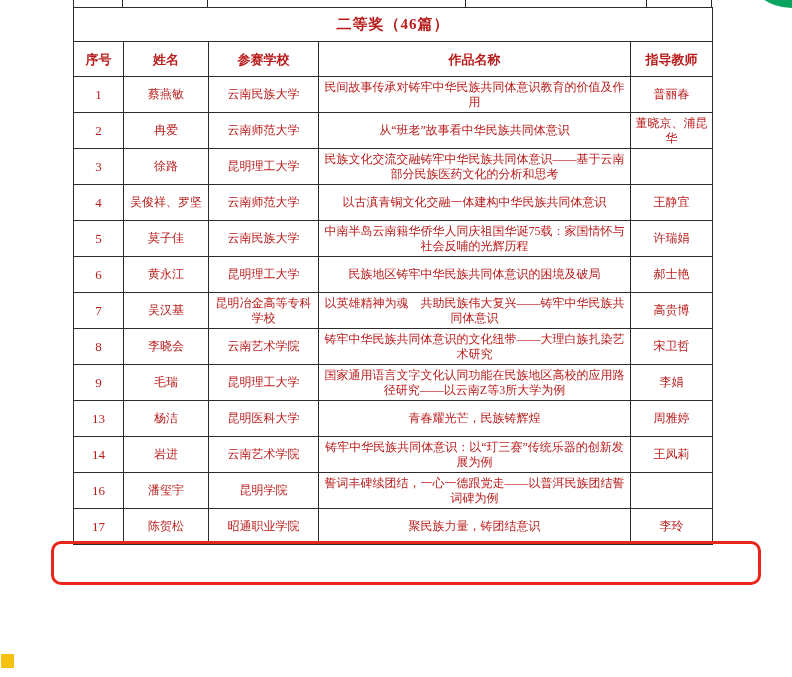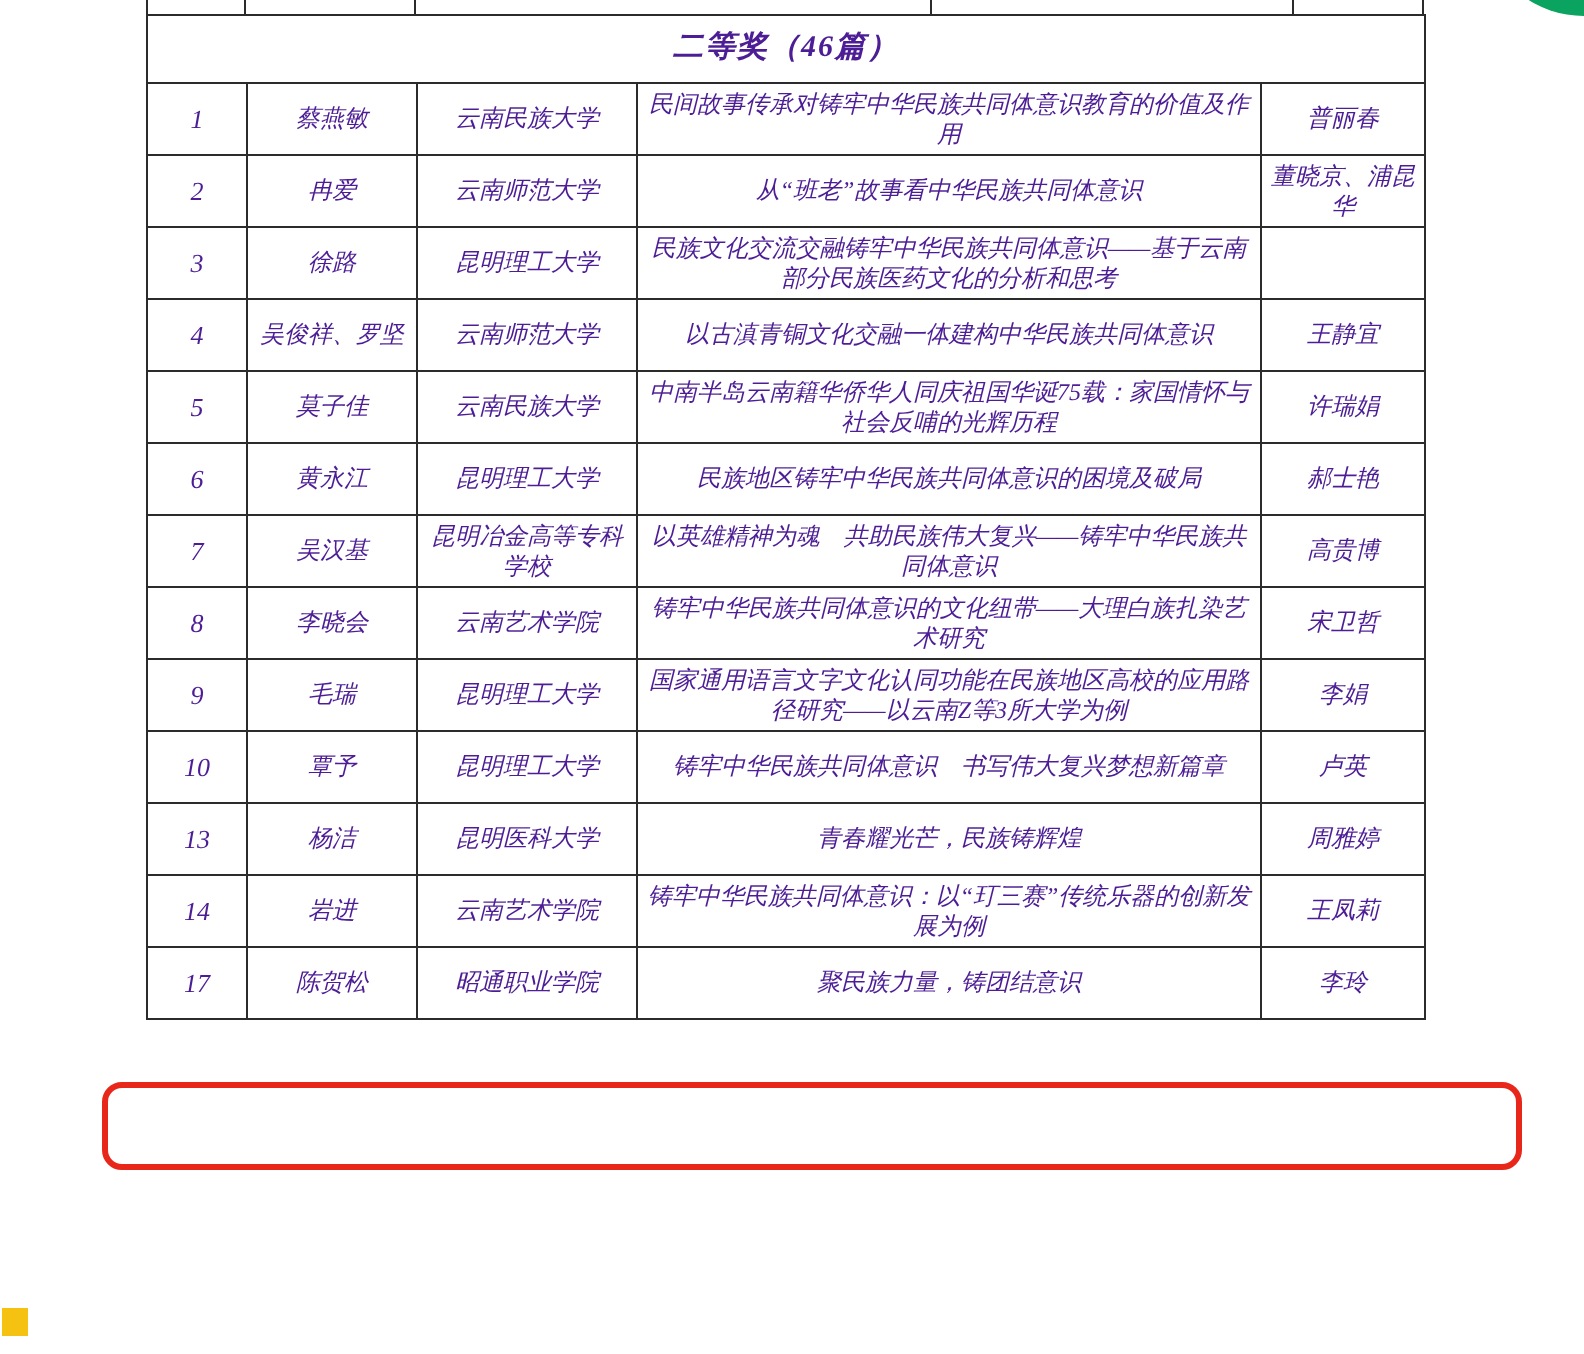--- a/index.html
+++ b/index.html
@@ -1,21 +1,20 @@
 <!DOCTYPE html>
 <html><head>
 <meta charset="utf-8">
 <style>
   html,body{margin:0;padding:0;}
   #page{
     position:relative;width:792px;height:677px;background:#ffffff;
     overflow:hidden;
     font-family:"Liberation Serif","DejaVu Serif",serif;
-    color:#4c1d95;
-    font-style:italic;
+    color:#b91c1c;
   }
   
   #top-strip{position:absolute;left:73px;top:0;width:639px;height:7px;}
   #top-strip .stub{position:absolute;top:0;width:1px;height:7px;background:#2b2b2b;}
   
   #award-table{
     position:absolute;left:73px;top:7px;width:639px;
     border-collapse:collapse;table-layout:fixed;
   }
   #award-table th,#award-table td{
@@ -64,20 +63,27 @@
     <colgroup>
       <col style="width:50px">
         <col style="width:85px">
         <col style="width:110px">
         <col style="width:312px">
         <col style="width:82px">
     </colgroup>
     <thead>
       <tr>
         <td class="section-title-cell" colspan="5">二等奖（46篇）</td>
+      </tr>
+      <tr>
+        <th>序号</th>
+        <th>姓名</th>
+        <th>参赛学校</th>
+        <th>作品名称</th>
+        <th>指导教师</th>
       </tr>
     </thead>
     <tbody>
         <tr class="data-row">
           <td class="cell-no">1</td>
           <td class="cell-name">蔡燕敏</td>
           <td class="cell-school">云南民族大学</td>
           <td class="cell-title">民间故事传承对铸牢中华民族共同体意识教育的价值及作用</td>
           <td class="cell-advisor">普丽春</td>
         </tr>
@@ -131,39 +137,39 @@
           <td class="cell-advisor">宋卫哲</td>
         </tr>
         <tr class="data-row">
           <td class="cell-no">9</td>
           <td class="cell-name">毛瑞</td>
           <td class="cell-school">昆明理工大学</td>
           <td class="cell-title">国家通用语言文字文化认同功能在民族地区高校的应用路径研究——以云南Z等3所大学为例</td>
           <td class="cell-advisor">李娟</td>
         </tr>
         <tr class="data-row">
-          <td class="cell-no">10</td>
-          <td class="cell-name">覃予</td>
-          <td class="cell-school">昆明理工大学</td>
-          <td class="cell-title">铸牢中华民族共同体意识　书写伟大复兴梦想新篇章</td>
-          <td class="cell-advisor">卢英</td>
-        </tr>
-        <tr class="data-row">
           <td class="cell-no">13</td>
           <td class="cell-name">杨洁</td>
           <td class="cell-school">昆明医科大学</td>
           <td class="cell-title">青春耀光芒，民族铸辉煌</td>
           <td class="cell-advisor">周雅婷</td>
         </tr>
         <tr class="data-row hl">
           <td class="cell-no">14</td>
           <td class="cell-name">岩进</td>
           <td class="cell-school">云南艺术学院</td>
           <td class="cell-title">铸牢中华民族共同体意识：以“玎三赛”传统乐器的创新发展为例</td>
           <td class="cell-advisor">王凤莉</td>
+        </tr>
+        <tr class="data-row">
+          <td class="cell-no">16</td>
+          <td class="cell-name">潘玺宇</td>
+          <td class="cell-school">昆明学院</td>
+          <td class="cell-title">誓词丰碑续团结，一心一德跟党走——以普洱民族团结誓词碑为例</td>
+          <td class="cell-advisor"></td>
         </tr>
         <tr class="data-row">
           <td class="cell-no">17</td>
           <td class="cell-name">陈贺松</td>
           <td class="cell-school">昭通职业学院</td>
           <td class="cell-title">聚民族力量，铸团结意识</td>
           <td class="cell-advisor">李玲</td>
         </tr>
       </tbody>
   </table>

